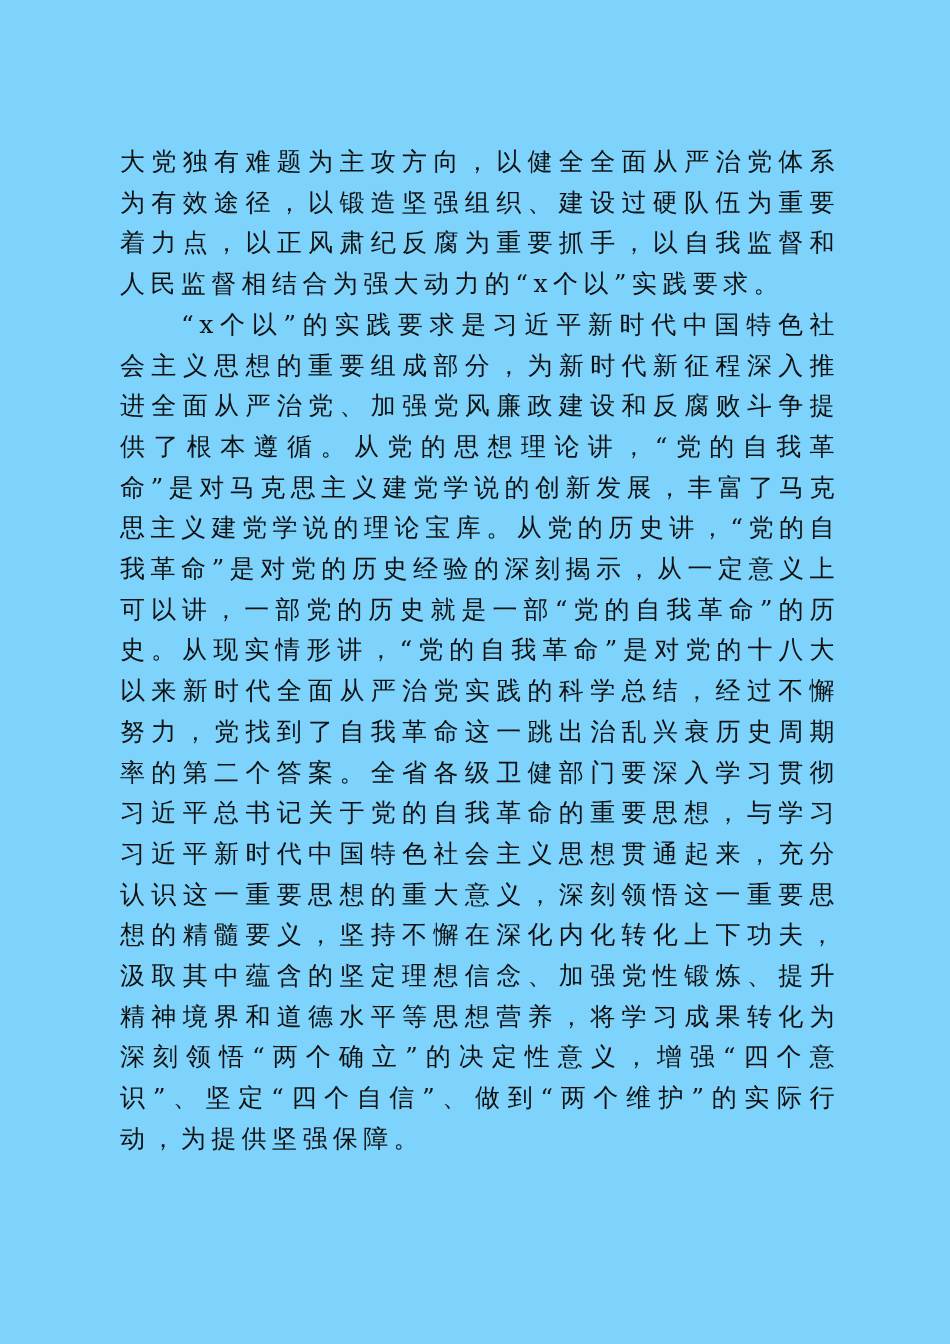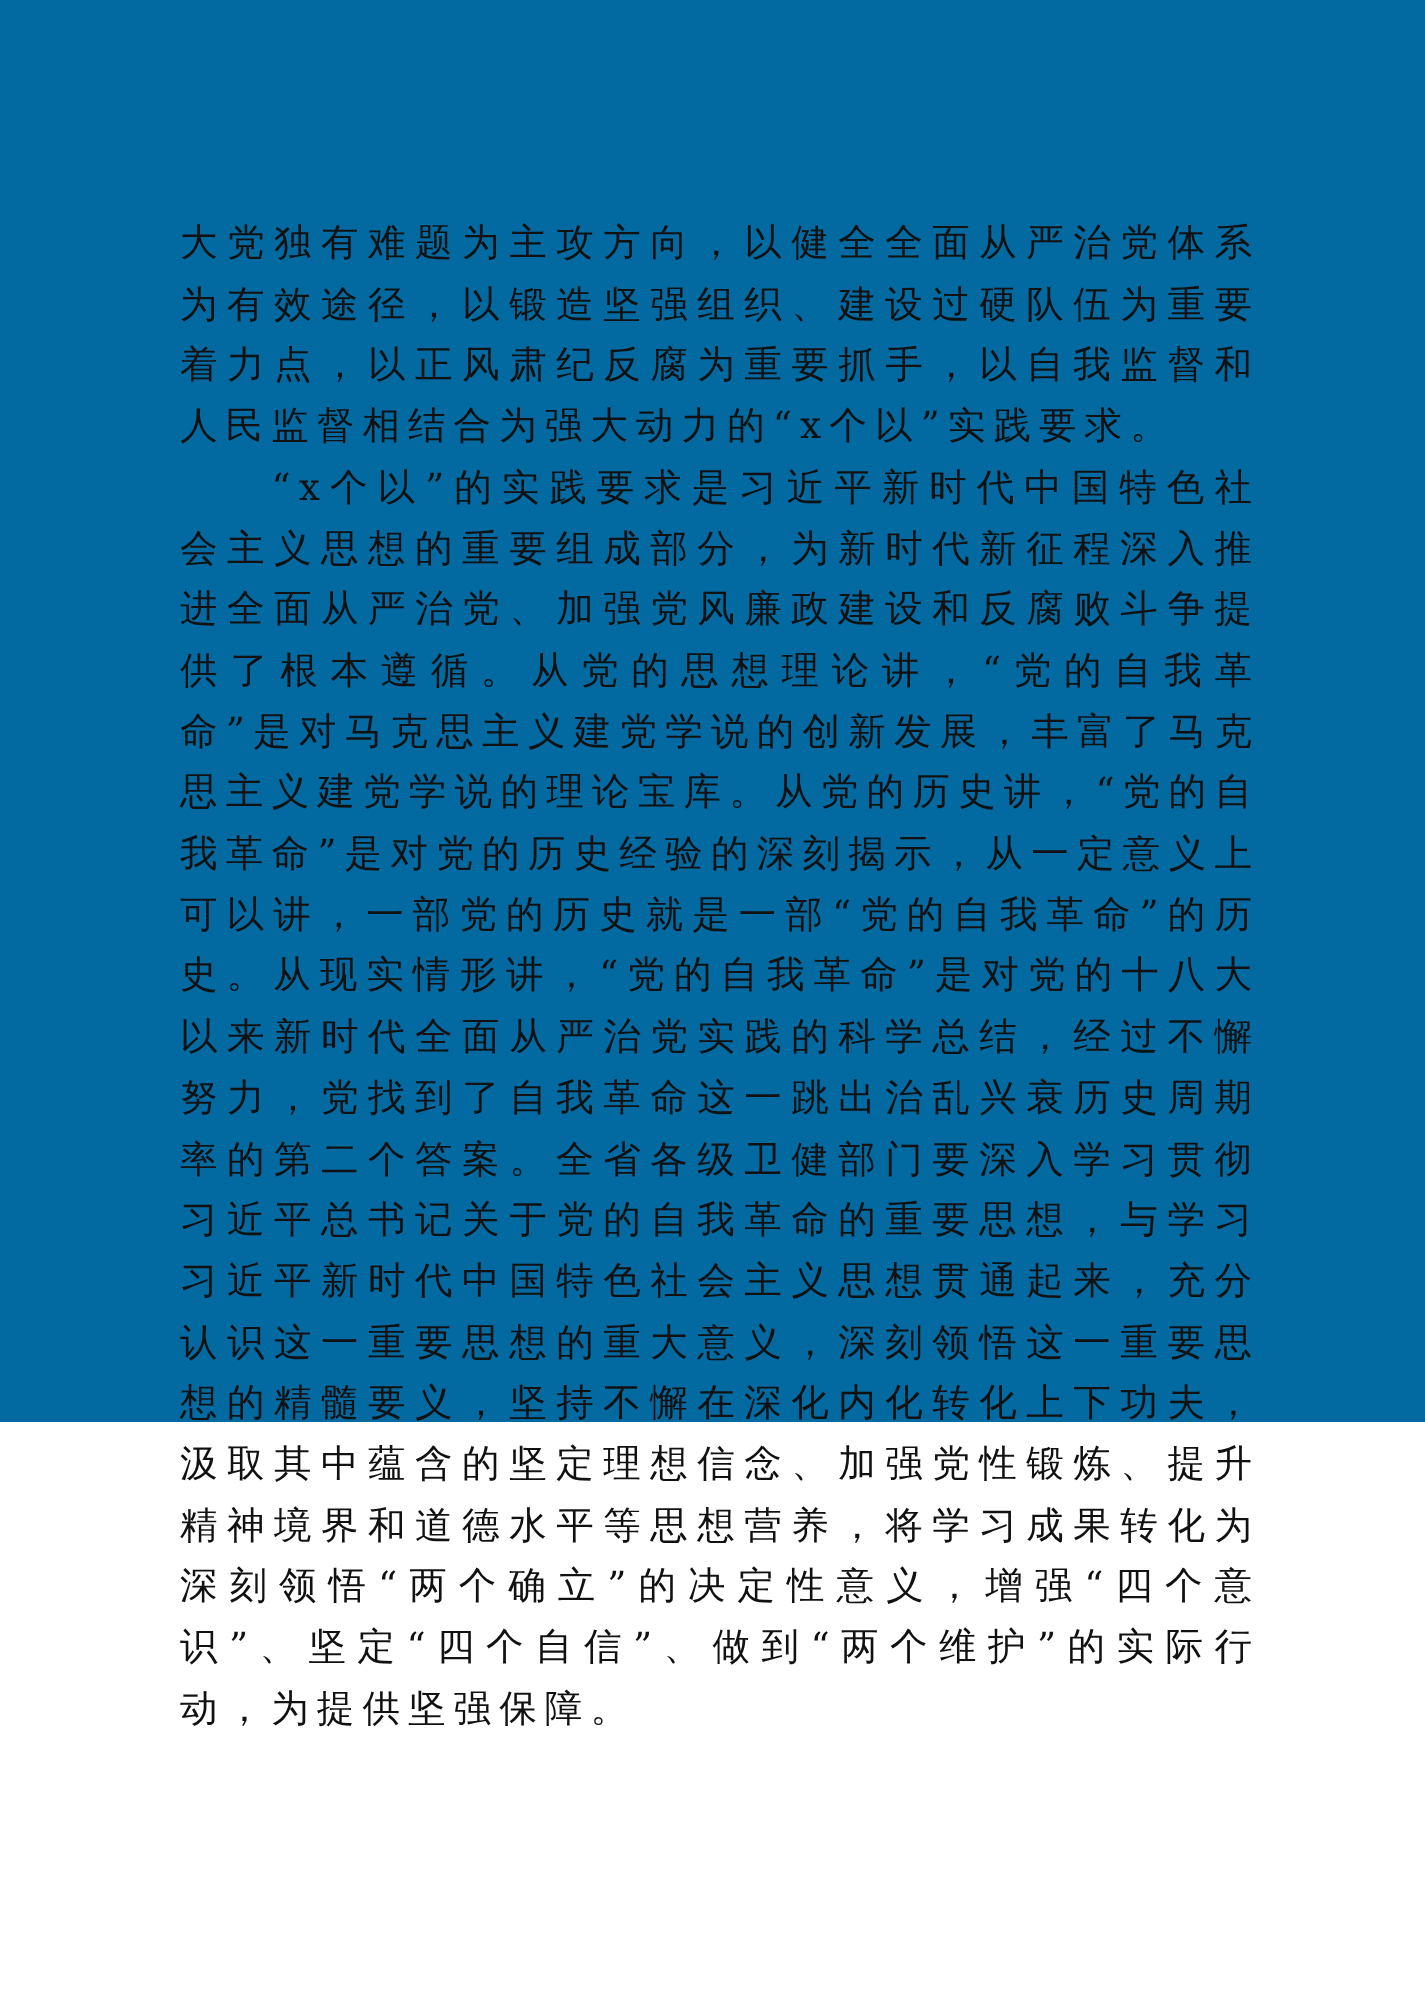--- a/index.html
+++ b/index.html
@@ -1,17 +1,17 @@
 <!DOCTYPE html>
 <html><head>
 <meta charset="utf-8">
 <style>
   html, body { margin:0; padding:0; background:#ffffff; }
   body { width:950px; height:1344px; position:relative; overflow:hidden; }
-  .page { position:absolute; left:0; top:0; width:950px; height:948px; background:#0369a1; }
+  .page { position:absolute; left:0; top:0; width:950px; height:1344px; background:#7dd3fc; }
   .content { position:absolute; left:120px; top:142px; width:720px; }
   .para {
     margin:0;
     font-family: "DejaVu Serif", "Liberation Serif", serif;
     font-size:25px;
     line-height:40.7px;
     color:#111;
     letter-spacing:5.4px;
     text-align:justify;
     text-justify:inter-character;

